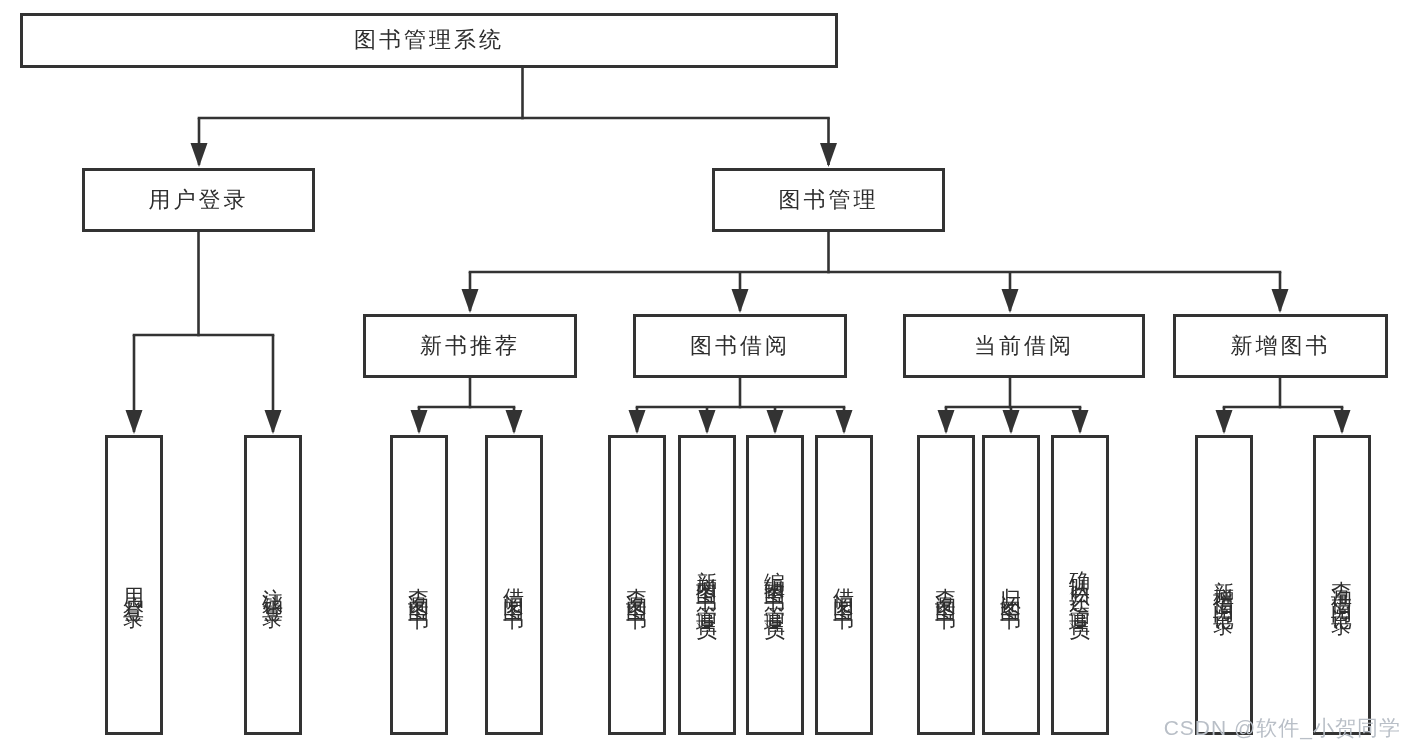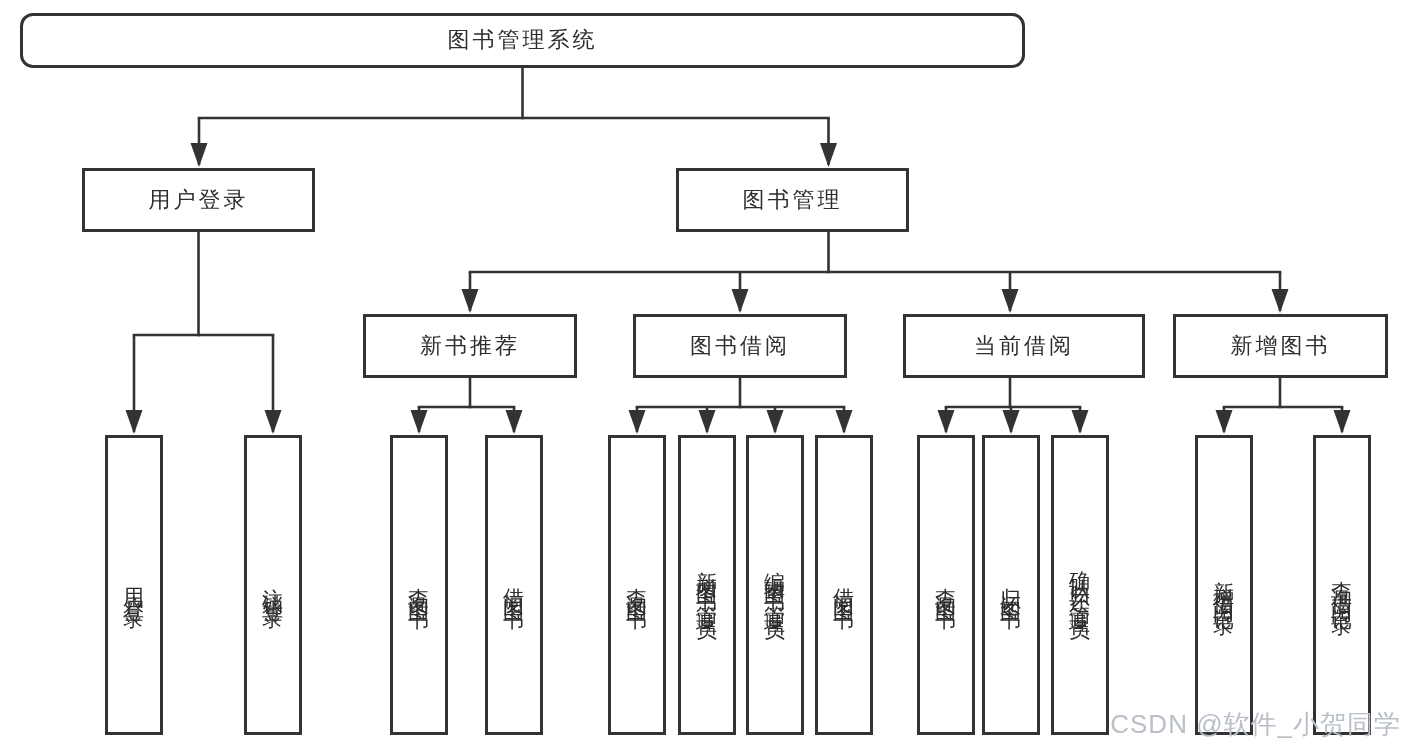--- a/index.html
+++ b/index.html
@@ -11,38 +11,38 @@
   .box{
     position:absolute;box-sizing:border-box;border:3px solid #333333;background:#ffffff;
     display:flex;align-items:center;justify-content:center;text-align:center;
   }
   .h{font-size:22px;letter-spacing:3px;line-height:1.2;}
   .v{
     writing-mode:vertical-rl;text-orientation:mixed;
     font-size:21px;letter-spacing:7px;line-height:1;
   }
   
-  .b-root{left:20px;top:13px;width:1005px;height:55px;border-radius:13px;}
+  .b-root{left:20px;top:13px;width:818px;height:55px;}
   
   .b-login{left:82px;top:168px;width:233px;height:64px;}
-  .b-books{left:676px;top:168px;width:233px;height:64px;}
+  .b-books{left:712px;top:168px;width:233px;height:64px;}
   
   .b-rec {left:363px;top:314px;width:214px;height:64px;}
   .b-bor {left:633px;top:314px;width:214px;height:64px;}
   .b-cur {left:903px;top:314px;width:242px;height:64px;}
   .b-recd{left:1173px;top:314px;width:215px;height:64px;}
   
   .leaf{top:435px;width:58px;height:300px;}
   .lf1a{left:105px;} .lf1b{left:244px;}
   .lf2a{left:390px;} .lf2b{left:485px;}
   .lf3a{left:608px;} .lf3b{left:678px;} .lf3c{left:746px;} .lf3d{left:815px;}
   .lf4a{left:917px;} .lf4b{left:982px;} .lf4c{left:1051px;}
   .lf5a{left:1195px;} .lf5b{left:1313px;}
   .watermark{
-    position:absolute;right:4px;bottom:5px;font-size:26px;letter-spacing:1px;
+    position:absolute;right:4px;bottom:5px;font-size:21px;letter-spacing:1px;
     color:#b9bfc7;white-space:nowrap;
   }
 </style>
 </head>
 <body>
 
 <div class="stage">
 
   <svg class="wires" width="1405" height="747" viewBox="0 0 1405 747" xmlns="http://www.w3.org/2000/svg">
     <defs>

